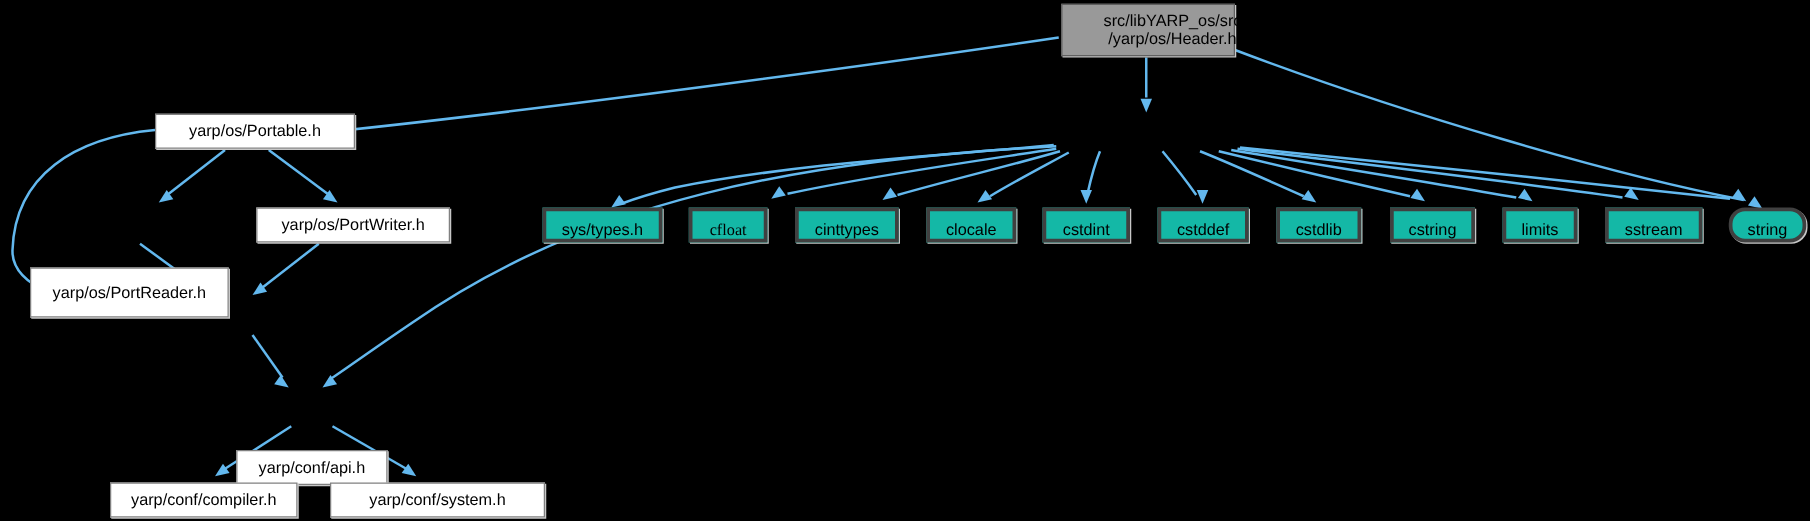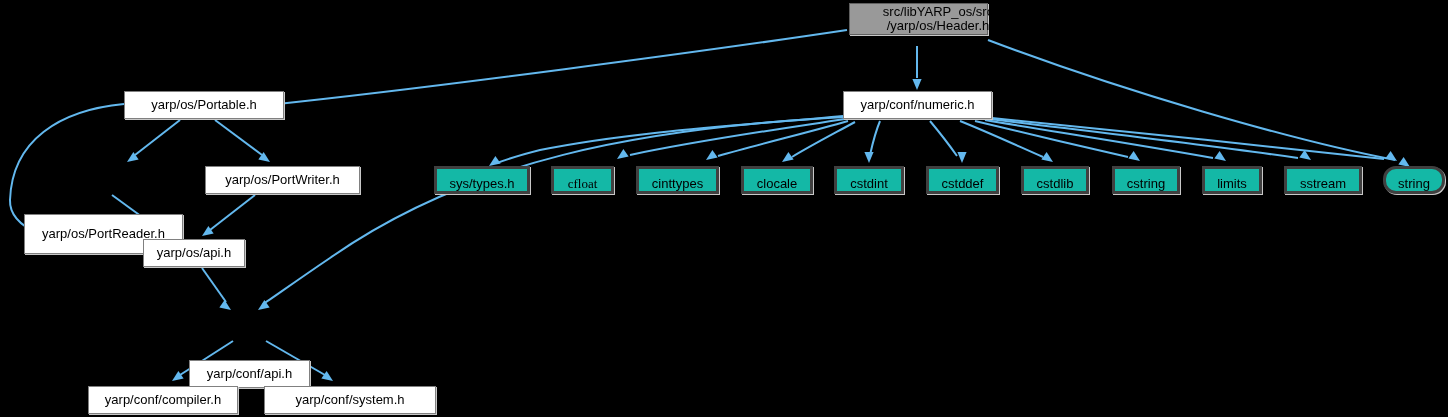--- a/index.html
+++ b/index.html
@@ -58,34 +58,32 @@
       <polygon points="0,0 -11,-4.6 -11,4.6" fill="#63b8ee" transform="translate(168,236) rotate(35)"></polygon>
       <path d="M 255,195 L 210,230" fill="none" stroke="#63b8ee" stroke-width="2"></path>
       <polygon points="0,0 -11,-4.6 -11,4.6" fill="#63b8ee" transform="translate(202,236) rotate(145)"></polygon>
       <path d="M 202,268 L 226,302" fill="none" stroke="#63b8ee" stroke-width="2"></path>
       <polygon points="0,0 -11,-4.6 -11,4.6" fill="#63b8ee" transform="translate(231,310) rotate(35)"></polygon>
       <path d="M 233,341 L 180,375" fill="none" stroke="#63b8ee" stroke-width="2"></path>
       <polygon points="0,0 -11,-4.6 -11,4.6" fill="#63b8ee" transform="translate(172,381) rotate(145)"></polygon>
       <path d="M 266,341 L 325,375" fill="none" stroke="#63b8ee" stroke-width="2"></path>
       <polygon points="0,0 -11,-4.6 -11,4.6" fill="#63b8ee" transform="translate(333,381) rotate(35)"></polygon>
     </svg>
-<div class="node root" style="left: 849px; top: 3px; width: 139px; height: 32px; padding-left: 39px;"><span>src/libYARP_os/src
+<div class="node root" style="left: 849px; top: 3px; width: 139px; height: 42px; padding-left: 39px;"><span>src/libYARP_os/src
 /yarp/os/Header.h</span></div>
     <div class="node white" style="left: 124px; top: 91px; width: 160px; height: 28px;"><span>yarp/os/Portable.h</span></div>
-    <div class="node white" style="left: 843px; top: 91px; width: 149px; height: 28px;"><span>yarp/conf/numeric.h</span></div>
     <div class="node white" style="left: 24px; top: 166px; width: 159px; height: 40px; margin-top: 48px;"><span>yarp/os/PortReader.h</span></div>
     <div class="node white" style="left: 205px; top: 166px; width: 155px; height: 28px;"><span>yarp/os/PortWriter.h</span></div>
     <div class="node gray" style="left: 434px; top: 166px; width: 96px; height: 28px;"><span>sys/types.h</span></div>
     <div class="node gray" style="left: 551px; top: 166px; width: 63px; height: 28px; font-family: Liberation Serif, serif;"><span>cfloat</span></div>
     <div class="node gray" style="left: 636px; top: 166px; width: 83px; height: 28px;"><span>cinttypes</span></div>
     <div class="node gray" style="left: 741px; top: 166px; width: 72px; height: 28px;"><span>clocale</span></div>
     <div class="node gray" style="left: 834px; top: 166px; width: 70px; height: 28px;"><span>cstdint</span></div>
     <div class="node gray" style="left: 926px; top: 166px; width: 73px; height: 28px;"><span>cstddef</span></div>
     <div class="node gray" style="left: 1021px; top: 166px; width: 68px; height: 28px;"><span>cstdlib</span></div>
     <div class="node gray" style="left: 1112px; top: 166px; width: 68px; height: 28px;"><span>cstring</span></div>
     <div class="node gray" style="left: 1202px; top: 166px; width: 60px; height: 28px;"><span>limits</span></div>
     <div class="node gray" style="left: 1284px; top: 166px; width: 78px; height: 28px;"><span>sstream</span></div>
     <div class="node gray" style="left: 1383px; top: 166px; width: 62px; height: 28px; border-radius: 13px;"><span>string</span></div>
-    <div class="node white" style="left: 143px; top: 239px; width: 102px; height: 28px;"><span>yarp/os/api.h</span></div>
     <div class="node white" style="left: 189px; top: 312px; width: 121px; height: 28px; margin-top: 48px;"><span>yarp/conf/api.h</span></div>
     <div class="node white" style="left: 88px; top: 386px; width: 150px; height: 28px;"><span>yarp/conf/compiler.h</span></div>
     <div class="node white" style="left: 264px; top: 386px; width: 172px; height: 28px;"><span>yarp/conf/system.h</span></div>
   </div>
 
 </body></html>

